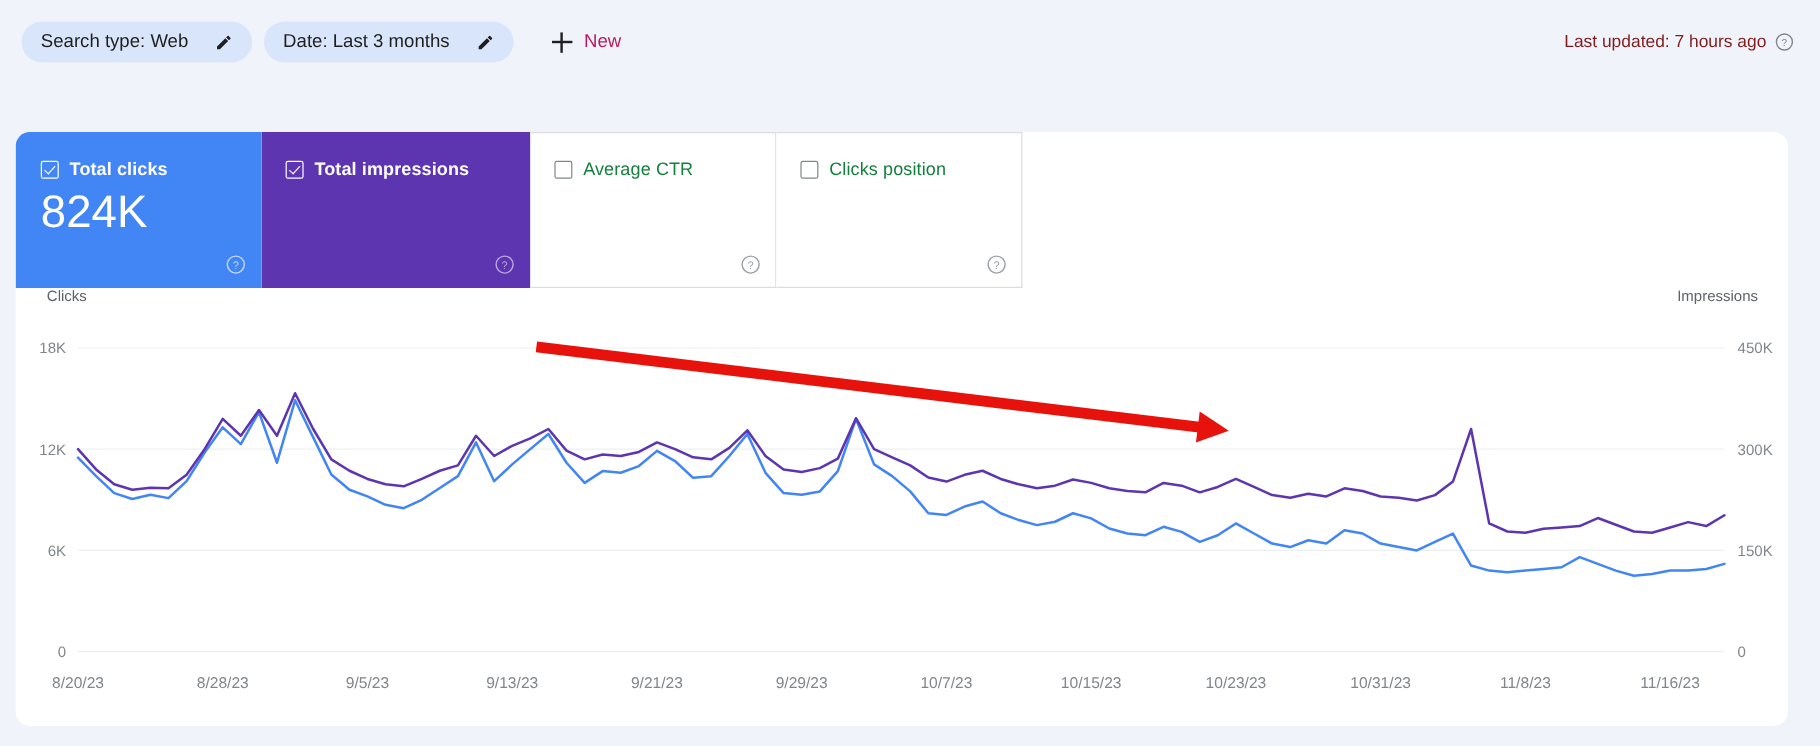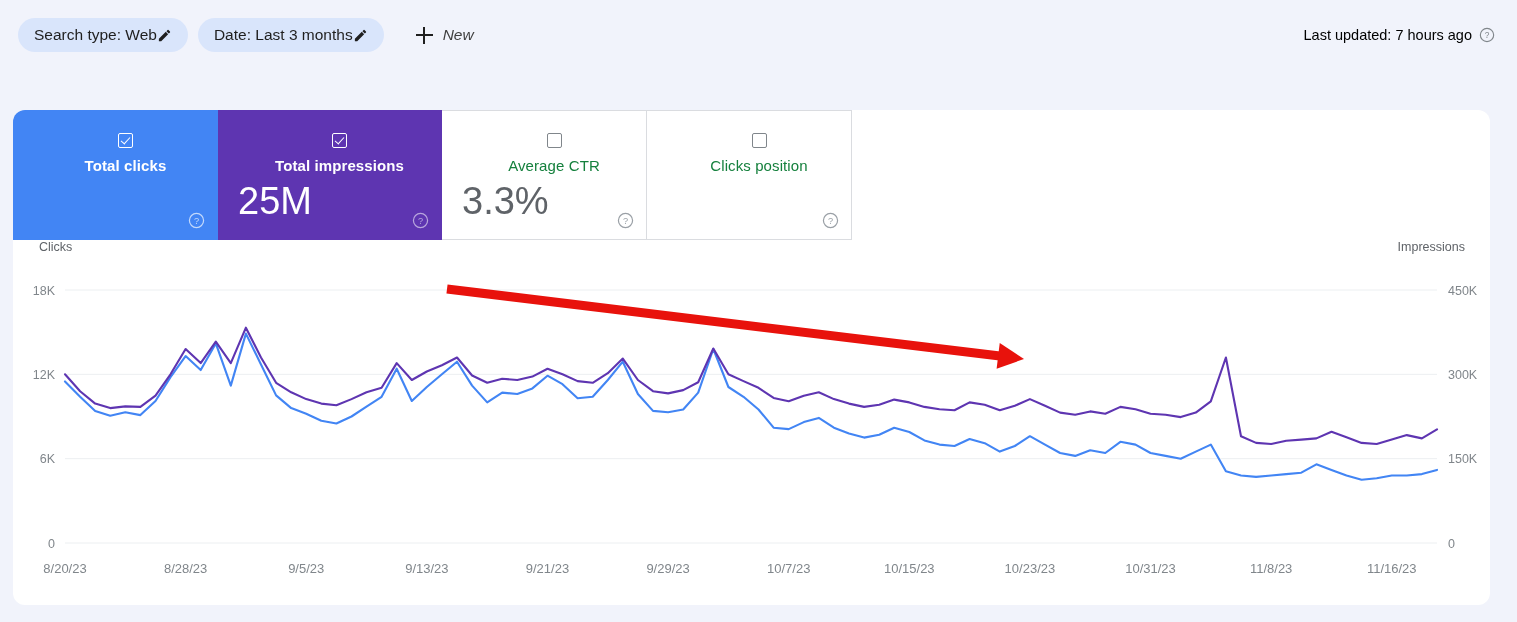--- a/index.html
+++ b/index.html
@@ -11,42 +11,42 @@
   }
 
   
   .filterbar {
     position: absolute; left: 0; top: 0;
     width: 1517px; height: 70px;
     display: flex; align-items: center;
     padding: 0 18px;
   }
   .chip {
-    display: flex; align-items: center; gap: 0;
+    display: flex; align-items: center; gap: 22px;
     height: 34px; padding: 0 16px;
     background: #d9e5fb; color: #1f1f1f;
     border-radius: 17px; font-size: 15.5px;
     cursor: pointer; white-space: nowrap;
   }
   .chip + .chip { margin-left: 10px; }
   .pencil-icon { display: block; width: 15px; height: 15px; }
   .new-btn {
     display: flex; align-items: center; gap: 10px;
     margin-left: 20px; height: 34px; padding: 0 12px;
-    font-size: 15.5px; color: #404040; cursor: pointer; font-style: italic;
+    font-size: 15.5px; color: #be185d; cursor: pointer;
   }
   .plus-icon { position: relative; width: 17px; height: 17px; display:block; }
   .plus-icon:before, .plus-icon:after {
     content: ""; position: absolute; background: #1f1f1f;
   }
   .plus-icon:before { left: 7px; top: 0; width: 2.2px; height: 17px; }
   .plus-icon:after { top: 7.4px; left: 0; height: 2.2px; width: 17px; }
   .last-updated {
     margin-left: auto; display: flex; align-items: center; gap: 7px;
-    font-size: 14.5px; color: #000000; padding-right: 4px;
+    font-size: 14.5px; color: #7f1d1d; padding-right: 4px;
   }
 
   
   .panel {
     position: absolute; left: 13px; top: 110px;
     width: 1477px; height: 495px;
     background: #ffffff; border-radius: 12px;
   }
 
   
@@ -54,21 +54,21 @@
   .card {
     position: relative; width: 205px; height: 130px;
     padding: 22px 0 0 20px; cursor: pointer;
     border: 1px solid #dadce0; border-left: none;
   }
   .card.first { border-top-left-radius: 12px; border-left: 1px solid #dadce0; }
   .card.sel { border-color: transparent; }
   .card.clicks  { background: #4285f4; width: 205px; }
   .card.impr    { background: #5e35b1; width: 224px; }
   .card.plain   { background: #fff; width: 205px; }
-  .card-head { display: flex; align-items: center; gap: 9px; flex-direction: column; }
+  .card-head { display: flex; align-items: center; gap: 9px; }
   .cb {
     width: 15px; height: 15px; border-radius: 2px; flex: none;
     display: flex; align-items: center; justify-content: center;
   }
   .cb.on  { border: 1.6px solid #ffffff; }
   .cb.off { border: 1.6px solid #80868b; }
   .cb.on:after {
     content: ""; display: block;
     width: 4px; height: 8px; margin-top: -2px;
     border: solid #ffffff; border-width: 0 1.8px 1.8px 0;
@@ -124,44 +124,43 @@
 
 <div class="panel">
 
   <div class="cards">
 
     <div class="card clicks sel first">
       <div class="card-head">
         <span class="cb on"></span>
         <span class="card-label">Total clicks</span>
       </div>
+      <div class="card-value">824K</div>
       <svg class="help-icon" width="17" height="17" viewBox="0 0 24 24">
         <circle cx="12" cy="12" r="10" fill="none" stroke="#c3d9fb" stroke-width="1.7"></circle>
         <text x="12" y="16.6" text-anchor="middle" font-size="13" font-family="Liberation Sans, sans-serif" fill="#c3d9fb">?</text>
       </svg>
     </div>
 
     <div class="card impr sel">
       <div class="card-head">
         <span class="cb on"></span>
         <span class="card-label">Total impressions</span>
       </div>
-      <div class="card-value">25M</div>
       <svg class="help-icon" width="17" height="17" viewBox="0 0 24 24">
         <circle cx="12" cy="12" r="10" fill="none" stroke="#b8a6dd" stroke-width="1.7"></circle>
         <text x="12" y="16.6" text-anchor="middle" font-size="13" font-family="Liberation Sans, sans-serif" fill="#b8a6dd">?</text>
       </svg>
     </div>
 
     <div class="card plain">
       <div class="card-head">
         <span class="cb off"></span>
         <span class="card-label">Average CTR</span>
       </div>
-      <div class="card-value">3.3%</div>
       <svg class="help-icon" width="17" height="17" viewBox="0 0 24 24">
         <circle cx="12" cy="12" r="10" fill="none" stroke="#9aa0a6" stroke-width="1.7"></circle>
         <text x="12" y="16.6" text-anchor="middle" font-size="13" font-family="Liberation Sans, sans-serif" fill="#9aa0a6">?</text>
       </svg>
     </div>
 
     <div class="card plain">
       <div class="card-head">
         <span class="cb off"></span>
         <span class="card-label">Clicks position</span>

